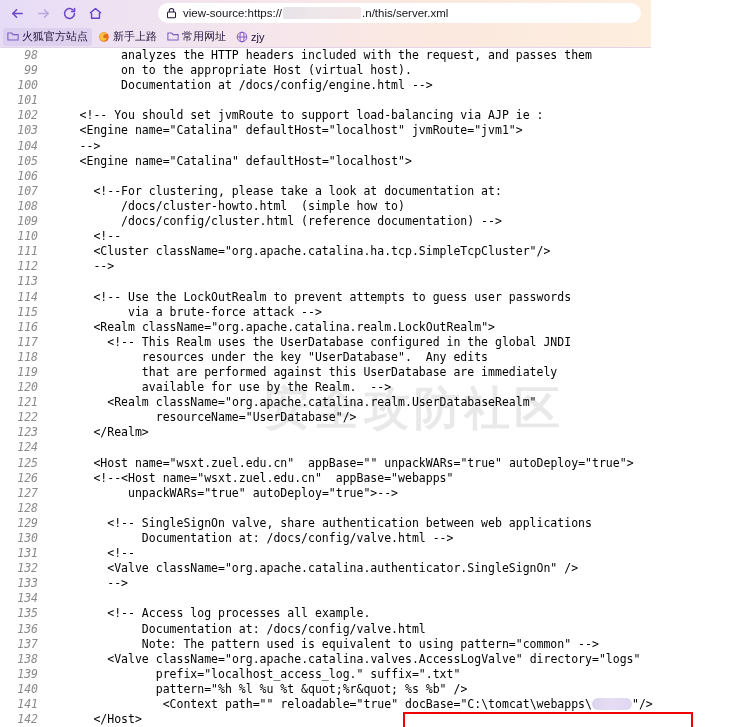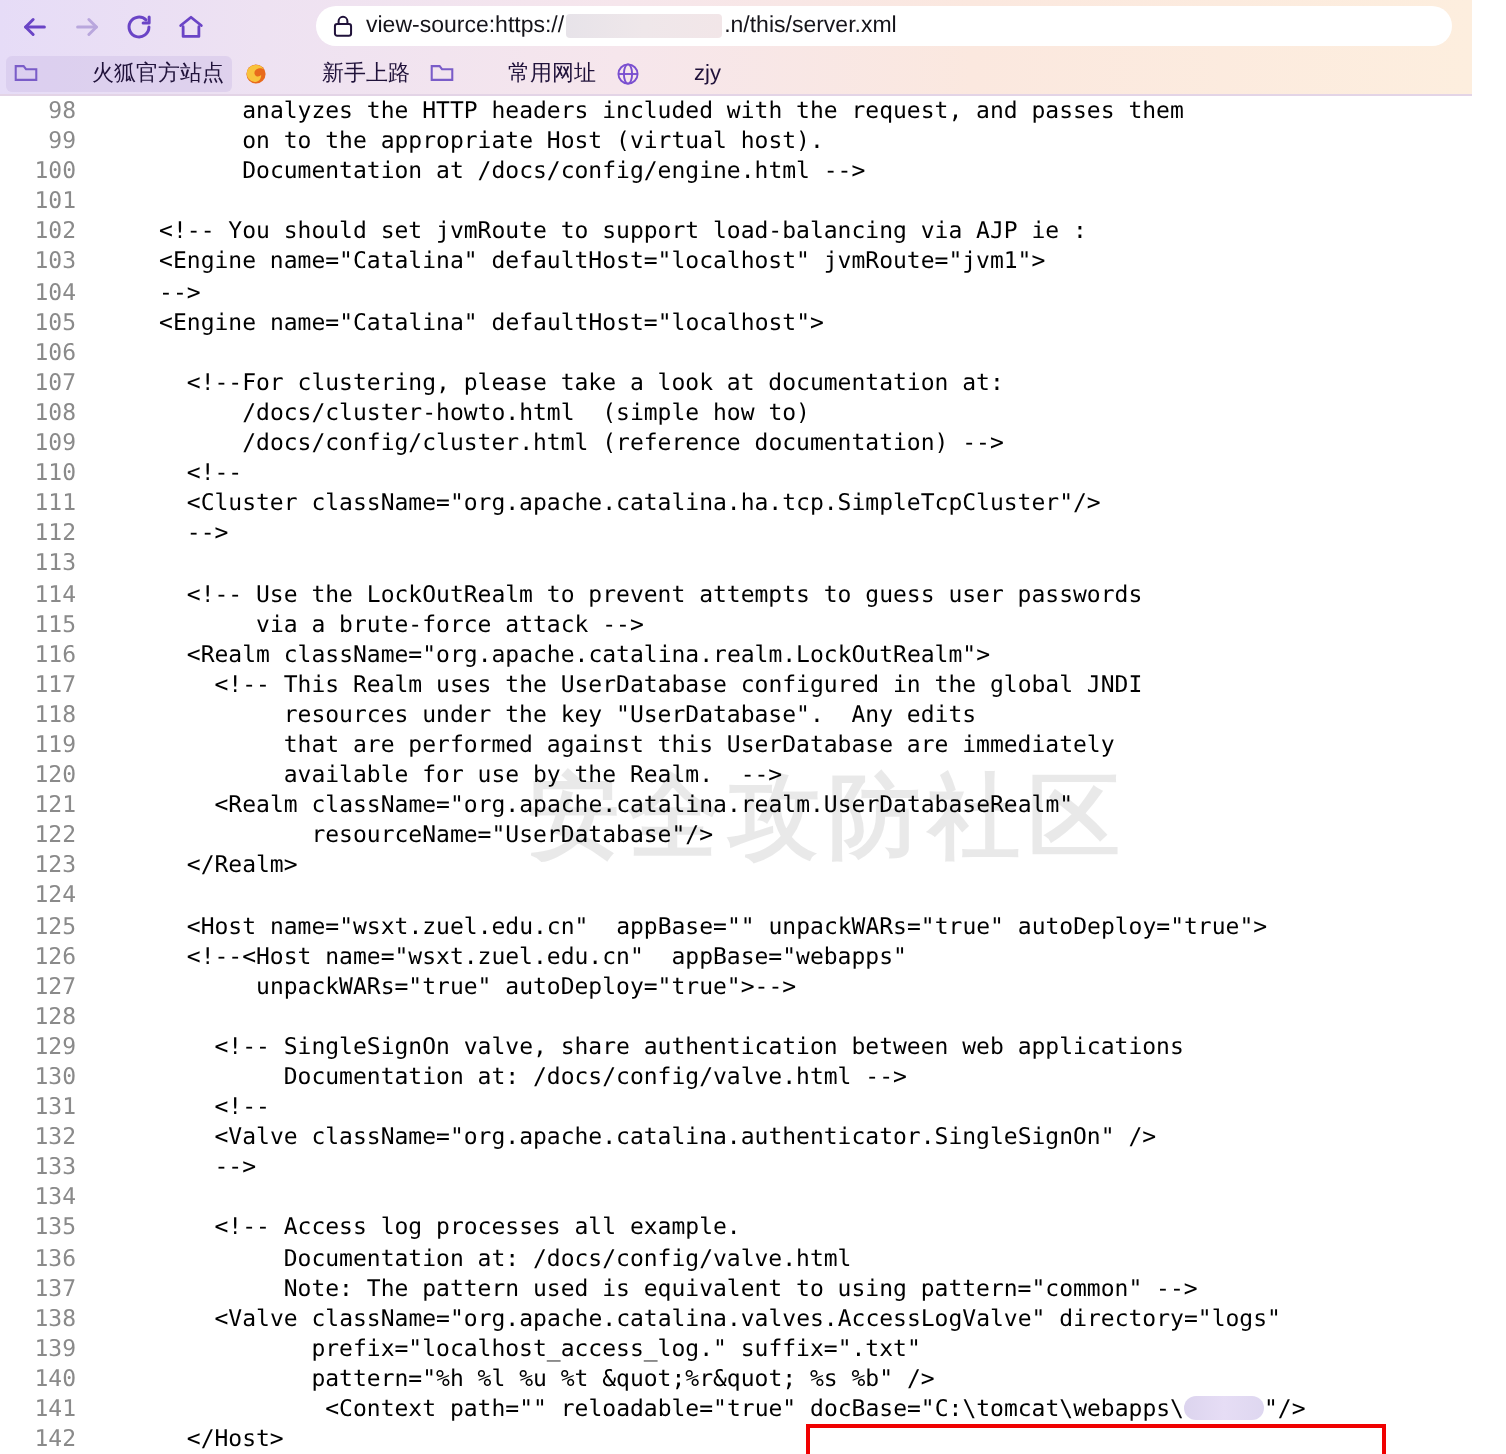--- a/index.html
+++ b/index.html
@@ -7,21 +7,21 @@
   html, body {
     margin: 0; padding: 0;
     width: 753px; height: 727px;
     overflow: hidden;
     background: #ffffff;
     font-family: "Liberation Sans", sans-serif;
   }
 
   
   #browser-chrome {
-    width: 736px;
+    width: 651px;
     background: linear-gradient(90deg,#e6dcf7 0%, #eee2f2 18%, #f6e6ec 42%, #fbe8df 66%, #fdeede 100%);
     border-bottom: 1px solid #e3d4e6;
   }
   #nav-toolbar {
     height: 26px;
     display: flex;
     align-items: center;
     padding: 0 4px;
   }
   .nav-btn {
@@ -74,21 +74,20 @@
   }
   .bm-item {
     display: flex;
     align-items: center;
     height: 18px;
     padding: 0 4px;
     border-radius: 3px;
     font-size: 11px;
     color: #20123a;
     white-space: nowrap;
-    gap: 24px;
   }
   .bm-item.first { background: rgba(207,190,230,0.45); }
   .bm-ico { margin-right: 3px; display: flex; align-items:center; }
   .bm-label { font-size: 11px; }
 
   
   #source-view {
     position: relative;
     width: 753px;
     height: 680px;
@@ -118,20 +117,21 @@
   }
   #code-table td { padding: 0; vertical-align: top; }
   .ln {
     width: 38px;
     min-width: 38px;
     text-align: right;
     padding-right: 10px;
     color: #8a8a8a;
     user-select: none;
     font-family: "DejaVu Sans Mono", "Liberation Mono", monospace;
+    font-style: italic;
   }
   .code { padding-left: 2px; color: #000; margin-top: 12px; }
 
   
   .code-redaction {
     display: inline-block;
     width: 40px; height: 12px;
     background: linear-gradient(90deg,#dcd4ee,#e6ddf5,#ded7f0);
     border-radius: 7px;
     vertical-align: -2px;

